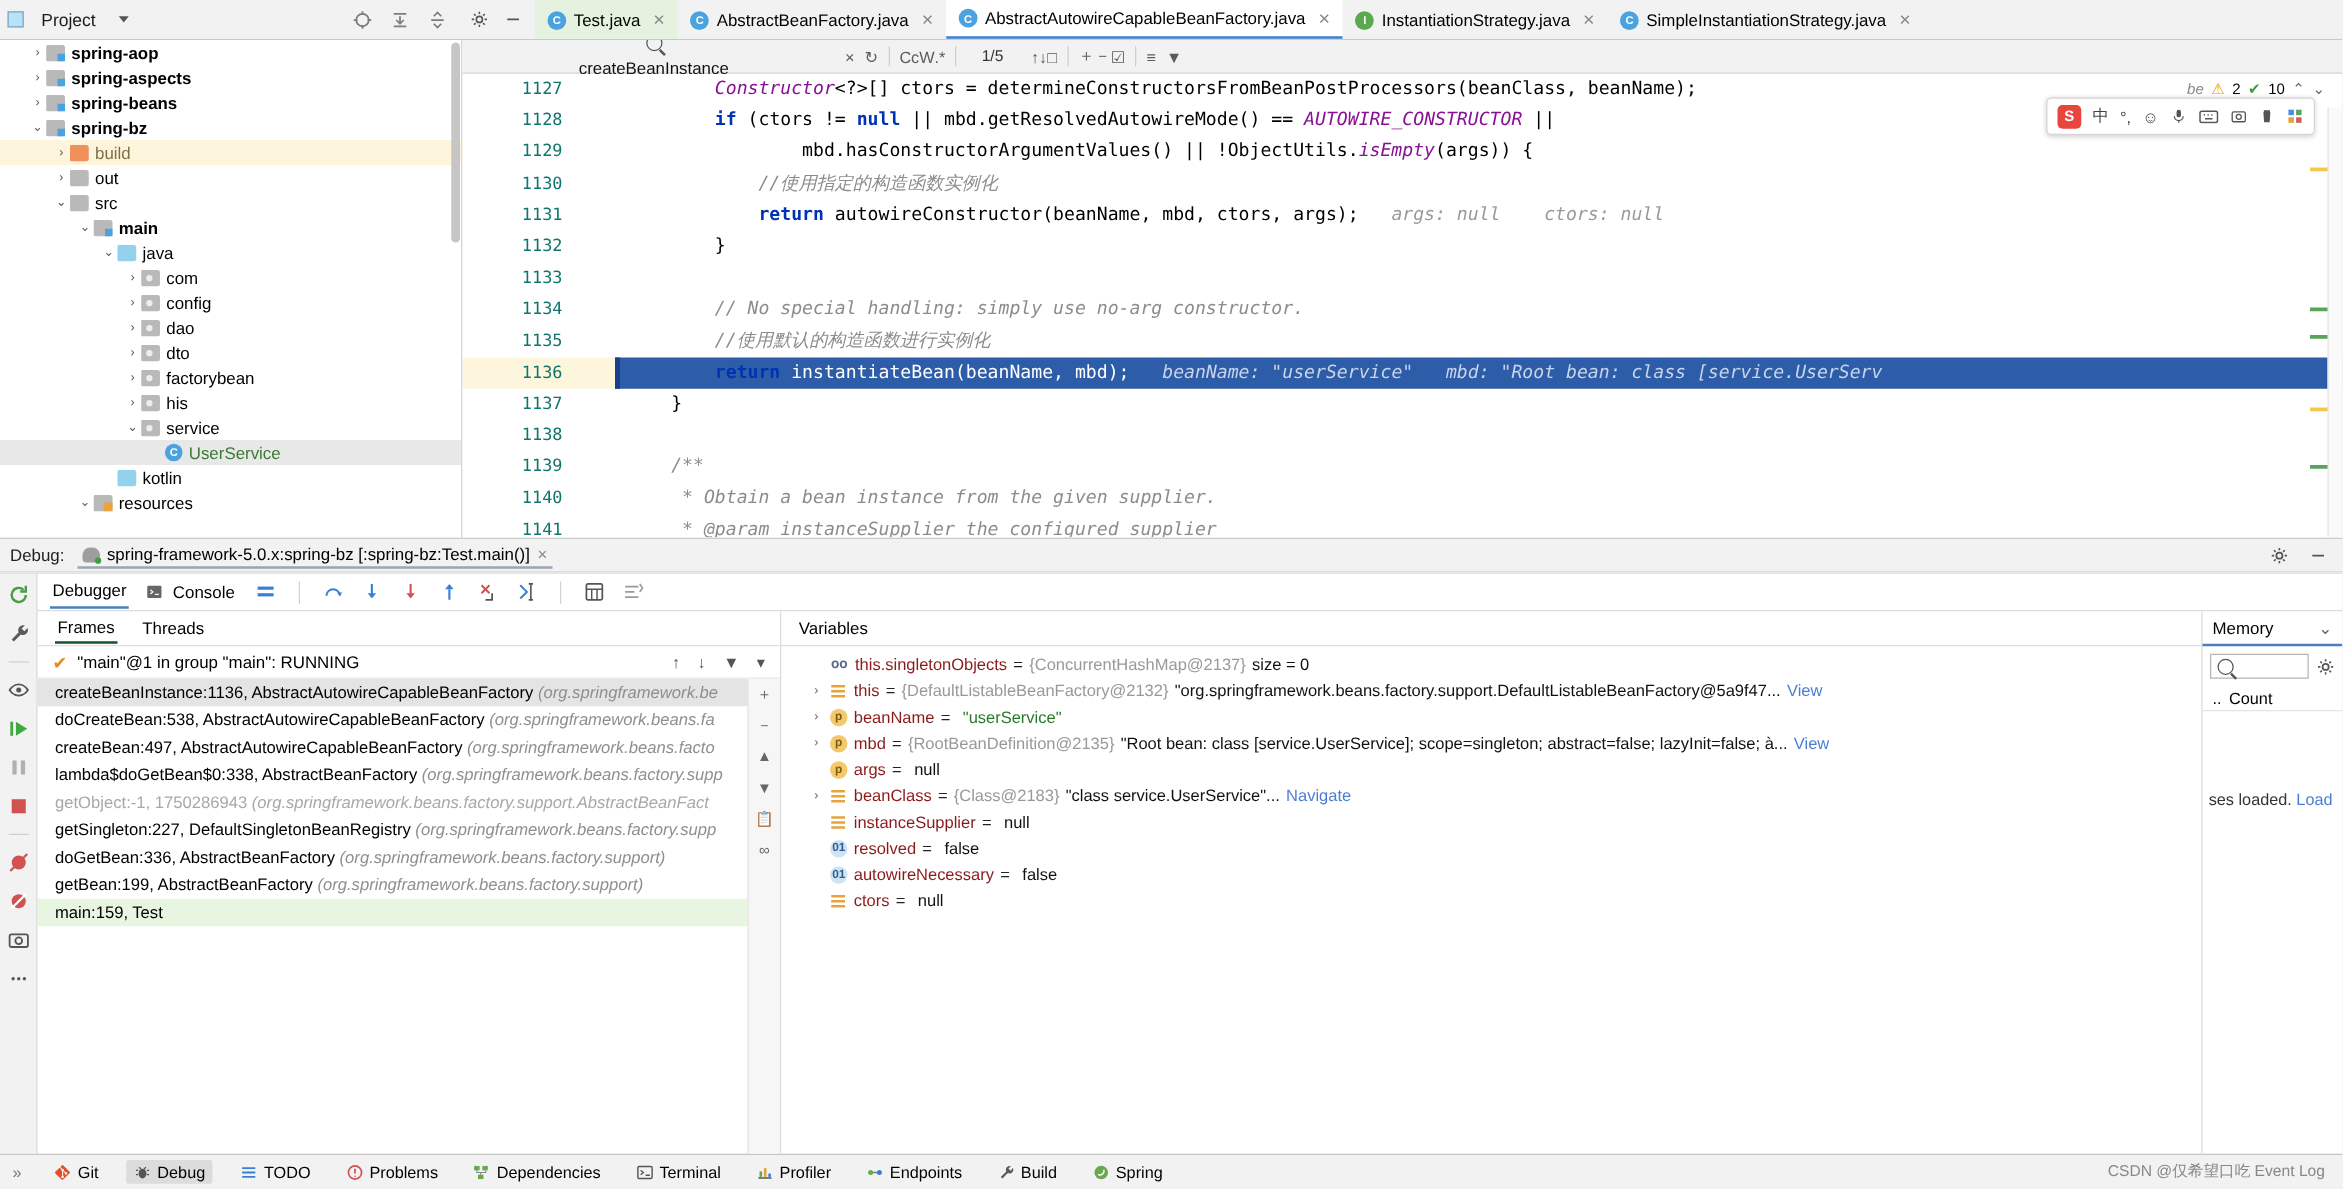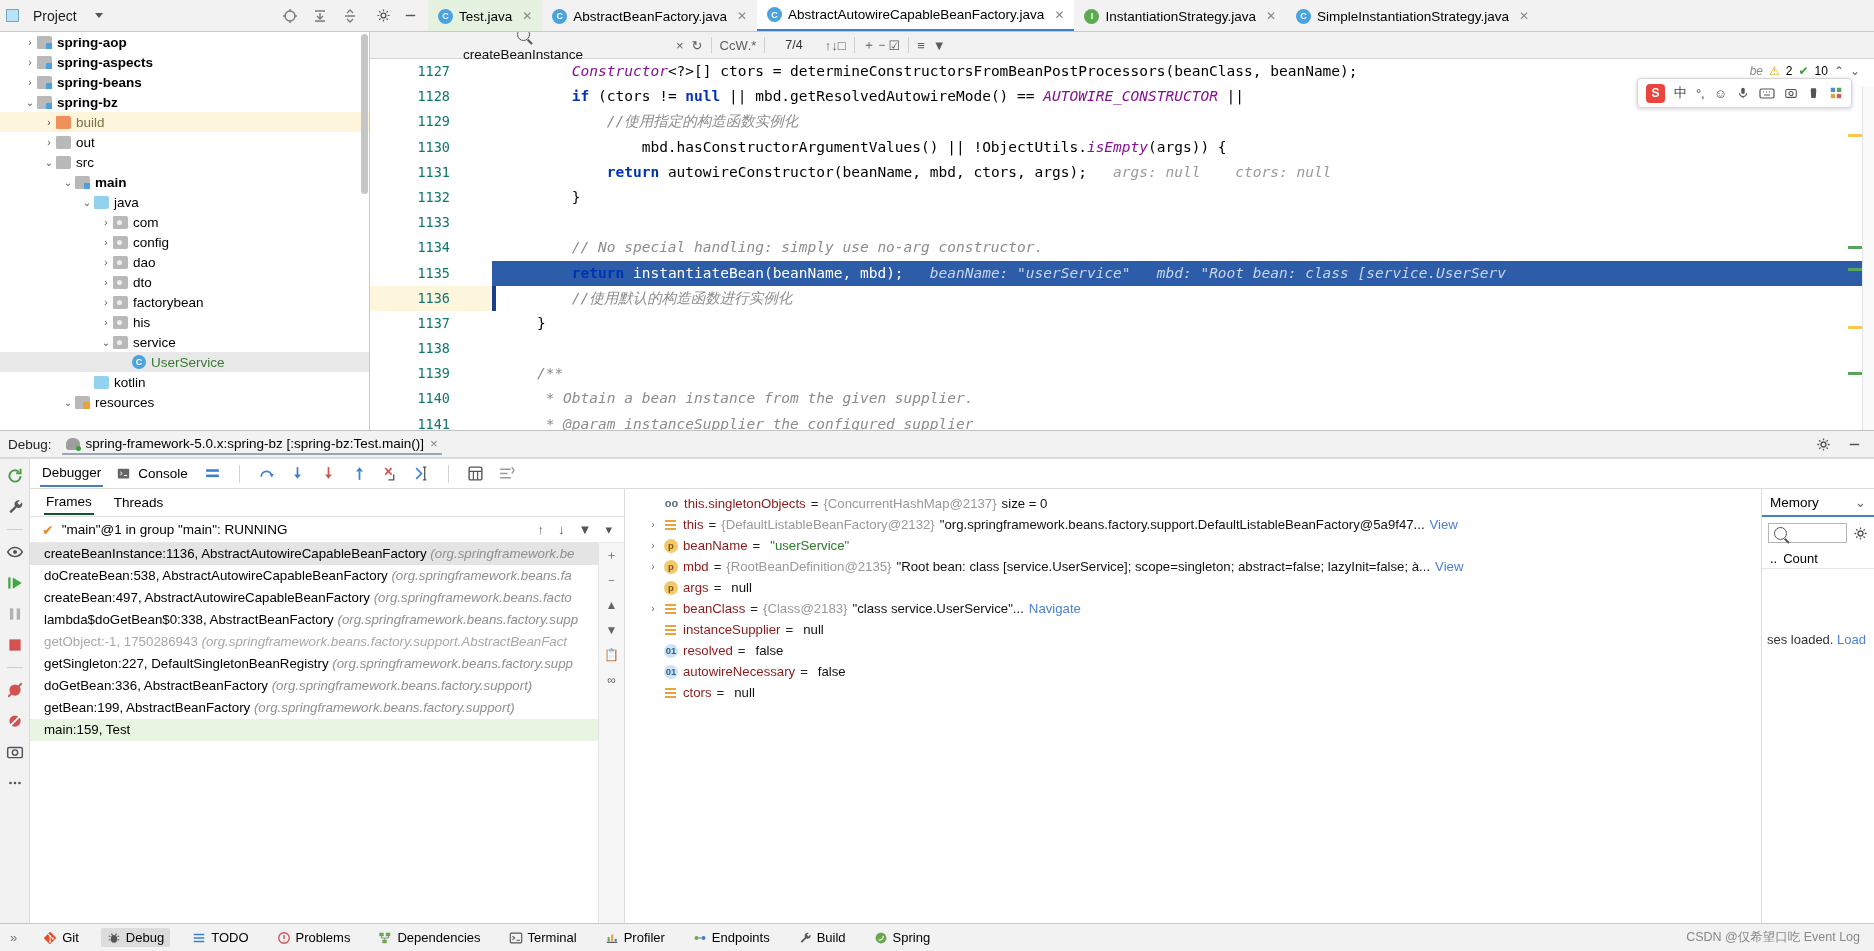--- a/index.html
+++ b/index.html
@@ -353,21 +353,21 @@
         </div>
         <span class="fbicon">×</span>
         <span class="fbicon">↻</span>
         <span class="fsep"></span>
         <div class="fbgrp">
           <span class="fbicon">Cc</span>
           <span class="fbicon">W</span>
           <span class="fbicon">.*</span>
         </div>
         <span class="fsep"></span>
-        <span class="counter">7/4</span>
+        <span class="counter">1/5</span>
         <div class="fbgrp" style="margin-left:14px;">
           <span class="fbicon">↑</span>
           <span class="fbicon">↓</span>
           <span class="fbicon">□</span>
         </div>
         <span class="fsep"></span>
         <div class="fbgrp">
           <span class="fbicon">＋</span>
           <span class="fbicon">－</span>
           <span class="fbicon">☑</span>
@@ -391,28 +391,28 @@
             <div class="gutline cur">1136</div>
             <div class="gutline">1137</div>
             <div class="gutline">1138</div>
             <div class="gutline">1139</div>
             <div class="gutline">1140</div>
             <div class="gutline">1141</div>
           </div>
         <div class="codearea" id="codearea">
             <div class="cline">        <span class="cn">Constructor</span>&lt;?&gt;[] ctors = determineConstructorsFromBeanPostProcessors(beanClass, beanName);</div>
             <div class="cline">        <span class="kw">if</span> (ctors != <span class="kw">null</span> || mbd.getResolvedAutowireMode() == <span class="cn">AUTOWIRE_CONSTRUCTOR</span> ||</div>
+            <div class="cline">                mbd.hasConstructorArgumentValues() || !ObjectUtils.<span class="cn">isEmpty</span>(args)) {</div>
             <div class="cline">            <span class="cm">//使用指定的构造函数实例化</span></div>
-            <div class="cline">                mbd.hasConstructorArgumentValues() || !ObjectUtils.<span class="cn">isEmpty</span>(args)) {</div>
             <div class="cline">            <span class="kw">return</span> autowireConstructor(beanName, mbd, ctors, args);   <span class="hint">args: null    ctors: null</span></div>
             <div class="cline">        }</div>
             <div class="cline"></div>
             <div class="cline">        <span class="cm">// No special handling: simply use no-arg constructor.</span></div>
+            <div class="cline">        <span class="cm">//使用默认的构造函数进行实例化</span></div>
             <div class="cline sel">        <span class="kw">return</span> instantiateBean(beanName, mbd);   <span class="hint">beanName: "userService"   mbd: "Root bean: class [service.UserServ</span></div>
-            <div class="cline">        <span class="cm">//使用默认的构造函数进行实例化</span></div>
             <div class="cline">    }</div>
             <div class="cline"></div>
             <div class="cline">    <span class="cm">/**</span></div>
             <div class="cline">     <span class="cm">* Obtain a bean instance from the given supplier.</span></div>
             <div class="cline">     <span class="cm">* @param instanceSupplier the configured supplier</span></div>
             <div class="codestripe" style="height: 25.2px; top: 226.8px;"></div>
           </div>
         <div class="editor-scroll">
           <div class="rmark" style="top:48px;background:#f2c94c;"></div>
           <div class="rmark" style="top:160px;background:#5aa35a;"></div>
@@ -606,20 +606,21 @@
               <span class="flr-ico">－</span>
               <span class="flr-ico">▲</span>
               <span class="flr-ico">▼</span>
               <span class="flr-ico">📋</span>
               <span class="flr-ico">∞</span>
             </div>
           </div>
         </div>
 
         <div class="pane-vars">
+          <div class="vars-hdr">Variables</div>
           <div class="varslist" id="varslist">
               <div class="vrow">
                 <span class="vexp"></span>
                 <span class="vbadge none">oo</span>
                 <span class="vname">this.singletonObjects</span>
                 <span class="veq"> = </span>
                 <span class="vref">{ConcurrentHashMap@2137}</span>
                 <span class="vtxt"> size = 0</span>
                 <span class="vlink"></span>
               </div>

